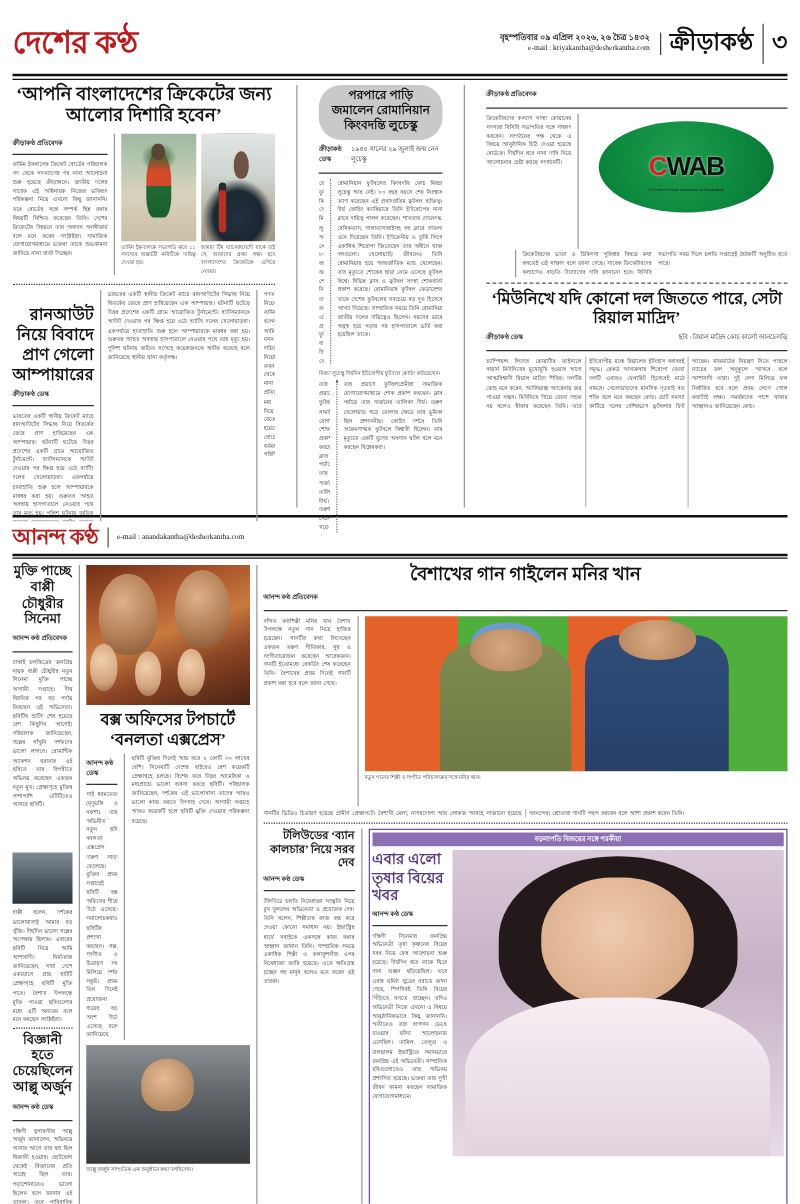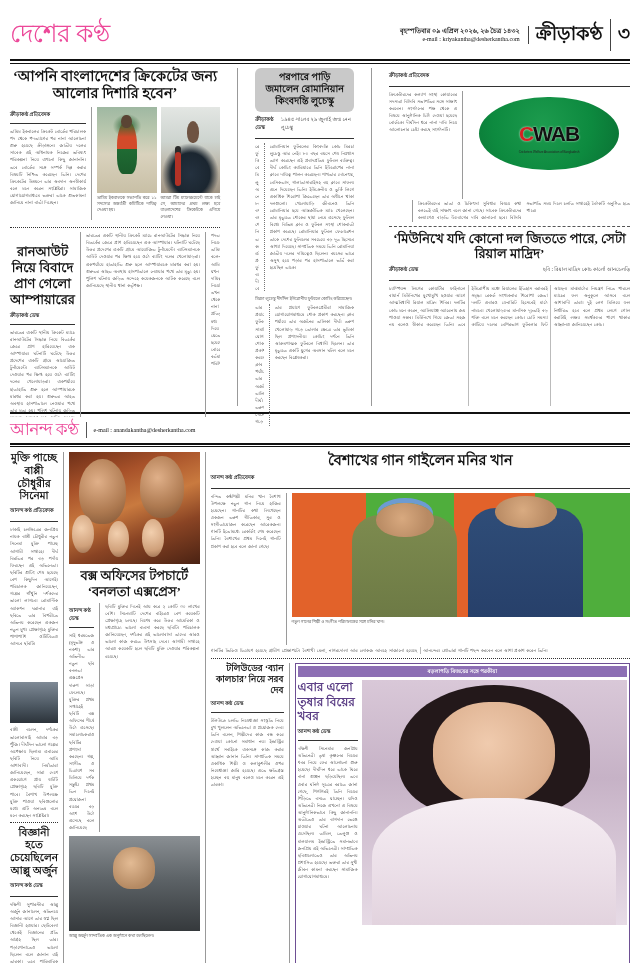--- a/index.html
+++ b/index.html
@@ -26,24 +26,24 @@
   .masthead {
     position: relative;
     height: 42px;
     margin: 14px 10px 0 10px;
     display: flex;
     align-items: center;
     justify-content: space-between;
   }
   .mast-logo {
     font-family: "Liberation Serif", serif;
-    font-weight: normal;
+    font-weight: bold;
     font-size: 25px;
     letter-spacing: -0.5px;
-    color: #ec4899;
+    color: #b91c1c;
     white-space: nowrap;
   }
   .mast-right {
     display: flex;
     align-items: center;
     gap: 0px;
   }
   .mast-dateblock {
     text-align: right;
     padding-right: 8px;
@@ -98,21 +98,21 @@
     color: #111;
     font-family: "Liberation Serif", serif;
   }
   .hl-xl { font-size: 14.5px; }
   .hl-lg { font-size: 13px; }
   .hl-md { font-size: 12px; }
   .hl-sm { font-size: 10.5px; }
 
   .hl-shaded {
     background: #c9c9c9;
-    border-radius: 6px;
+    border-radius: 18px;
     padding: 3px 6px 4px 6px;
     font-size: 9.6px;
     line-height: 1.3;
     text-align: center;
   }
 
   .byline {
     font-size: 5.2px;
     font-weight: bold;
     color: #222;
@@ -363,21 +363,21 @@
           </div>
         </div>
       </div>
 
       <div class="body-col" style="column-count:3; column-gap:6px; column-rule:1px solid #bbb; height:46px; margin-top:3px;">পদত্যাগ নিয়েও তামিম বলেন, আমি যখন দায়িত্ব নিয়েছিলাম তখন থেকেই নানা প্রতিকূলতার মধ্য দিয়ে যেতে হয়েছে। বোর্ডের বর্তমান পরিস্থিতিতে কাজ করা কঠিন হয়ে পড়েছিল বলে জানান তিনি। তবে ক্রিকেট নিয়ে তার ভালোবাসা অটুট থাকবে বলেও উল্লেখ করেন। ভবিষ্যতে কোনো দায়িত্ব নেওয়ার সুযোগ এলে বিবেচনা করবেন বলেও ইঙ্গিত দিয়েছেন এই তারকা ক্রিকেটার।</div>
 
       <div class="hr-dots"></div>
 
       <div style="display:flex; gap:5px;">
         <div style="width:97px;">
-          <div class="hl hl-lg" style="text-align:center;margin-top:12px;">রানআউট নিয়ে বিবাদে প্রাণ গেলো আম্পায়ারের</div>
+          <div class="hl hl-lg" style="text-align:right;margin-top:12px;">রানআউট নিয়ে বিবাদে প্রাণ গেলো আম্পায়ারের</div>
           <div class="byline">ক্রীড়াকণ্ঠ ডেস্ক</div>
           <div class="hr-solid"></div>
           <div class="body-col" style="height:88px;">ভারতের একটি স্থানীয় ক্রিকেট ম্যাচে রানআউটের সিদ্ধান্ত নিয়ে বিতর্কের জেরে প্রাণ হারিয়েছেন এক আম্পায়ার। ঘটনাটি ঘটেছে উত্তর প্রদেশের একটি গ্রামে আয়োজিত টুর্নামেন্টে। ব্যাটসম্যানকে আউট দেওয়ার পর ক্ষিপ্ত হয়ে ওঠে ব্যাটিং দলের খেলোয়াড়রা। একপর্যায়ে হাতাহাতি শুরু হলে আম্পায়ারকে মারধর করা হয়। গুরুতর আহত অবস্থায় হাসপাতালে নেওয়ার পথে তার মৃত্যু হয়। পুলিশ ঘটনায় জড়িত সন্দেহে কয়েকজনকে আটক করেছে বলে জানিয়েছে স্থানীয় থানা কর্তৃপক্ষ।</div>
         </div>
         <div class="vline"></div>
         <div class="body-col grow" style="height:135px;">ভারতের একটি স্থানীয় ক্রিকেট ম্যাচে রানআউটের সিদ্ধান্ত নিয়ে বিতর্কের জেরে প্রাণ হারিয়েছেন এক আম্পায়ার। ঘটনাটি ঘটেছে উত্তর প্রদেশের একটি গ্রামে আয়োজিত টুর্নামেন্টে। ব্যাটসম্যানকে আউট দেওয়ার পর ক্ষিপ্ত হয়ে ওঠে ব্যাটিং দলের খেলোয়াড়রা। একপর্যায়ে হাতাহাতি শুরু হলে আম্পায়ারকে মারধর করা হয়। গুরুতর আহত অবস্থায় হাসপাতালে নেওয়ার পথে তার মৃত্যু হয়। পুলিশ ঘটনায় জড়িত সন্দেহে কয়েকজনকে আটক করেছে বলে জানিয়েছে স্থানীয় থানা কর্তৃপক্ষ।</div>
         <div class="vline"></div>
         <div class="body-col" style="width:68px; height:135px;">পদত্যাগ নিয়েও তামিম বলেন, আমি যখন দায়িত্ব নিয়েছিলাম তখন থেকেই নানা প্রতিকূলতার মধ্য দিয়ে যেতে হয়েছে। বোর্ডের বর্তমান পরিস্থিতিতে কাজ করা কঠিন হয়ে পড়েছিল বলে জানান তিনি। তবে ক্রিকেট নিয়ে তার ভালোবাসা অটুট থাকবে বলেও উল্লেখ করেন। ভবিষ্যতে কোনো দায়িত্ব নেওয়ার সুযোগ এলে বিবেচনা করবেন বলেও ইঙ্গিত দিয়েছেন এই তারকা ক্রিকেটার।</div>
       </div>
     </div>

